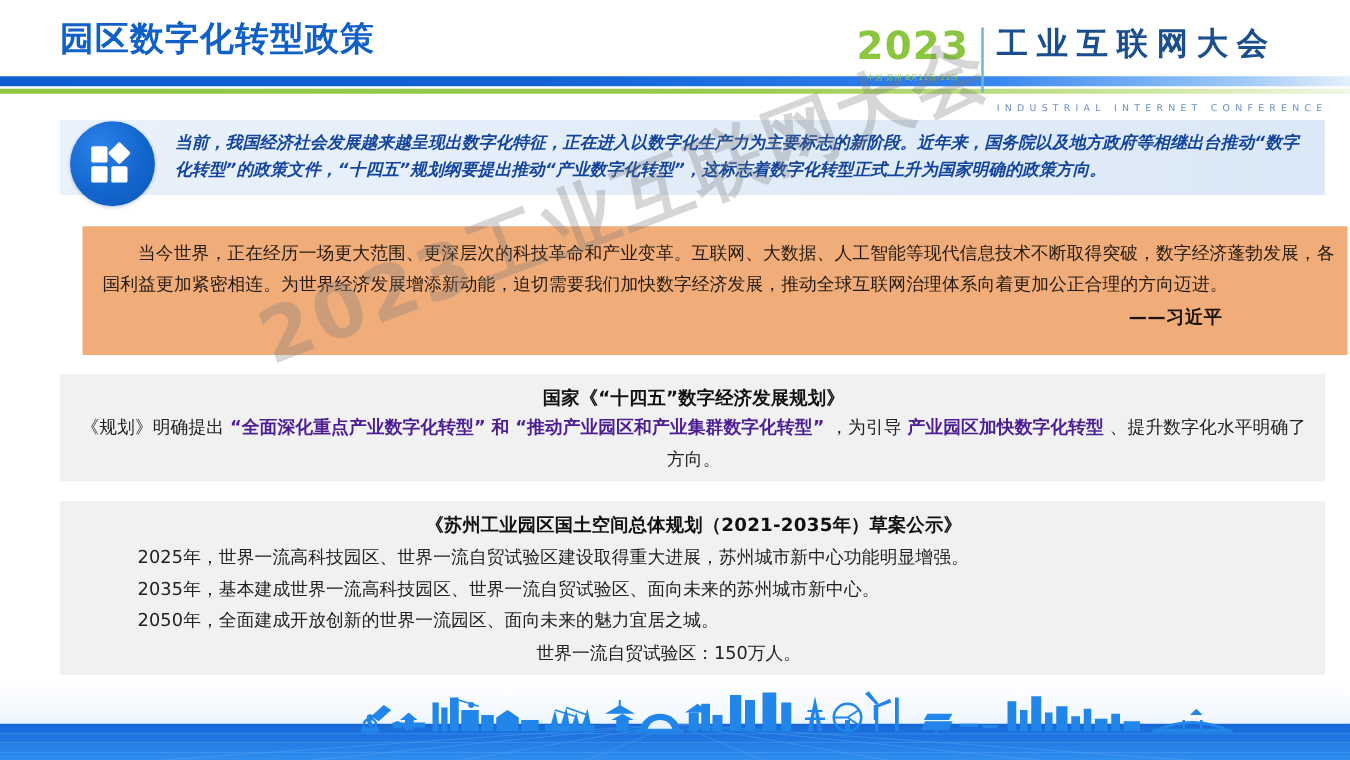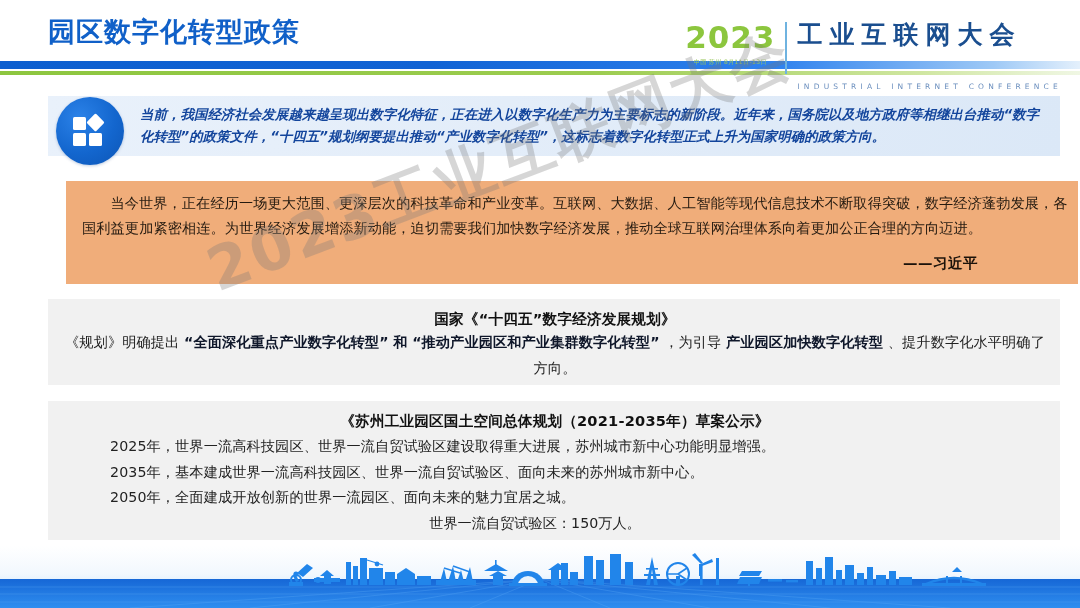--- a/index.html
+++ b/index.html
@@ -148,21 +148,21 @@
     padding: 10px 8px 8px 16px;
   }
   #quote-body {
     font-size: 14.2px;
     color: #241a10;
     line-height: 1.78;
     text-indent: 2em;
     letter-spacing: 0.1px;
   }
   #quote-attrib {
-    margin-top: 12px;
+    margin-top: 2px;
     text-align: right;
     padding-right: 92px;
     font-size: 14.5px;
     font-weight: bold;
     color: #1b120a;
     letter-spacing: 0.5px;
   }
 
   
   .gray-panel {
@@ -182,21 +182,21 @@
     line-height: 1.6;
     letter-spacing: 0.2px;
   }
   .panel-body {
     font-size: 14.2px;
     color: #222222;
     line-height: 1.78;
     letter-spacing: 0.1px;
   }
   #panel-national .panel-body { text-align: center; }
-  .panel-body b { font-weight: bold; color: #0f172a; }
+  .panel-body b { font-weight: bold; color: #4c1d95; }
   .panel-line { text-align: center; }
   #suzhou-lines {
     margin-top: 2px;
     padding-left: 48px;
   }
   #suzhou-lines .panel-body { text-align: left; }
   #suzhou-pop {
     text-align: center;
     font-size: 14.2px;
     color: #222222;

